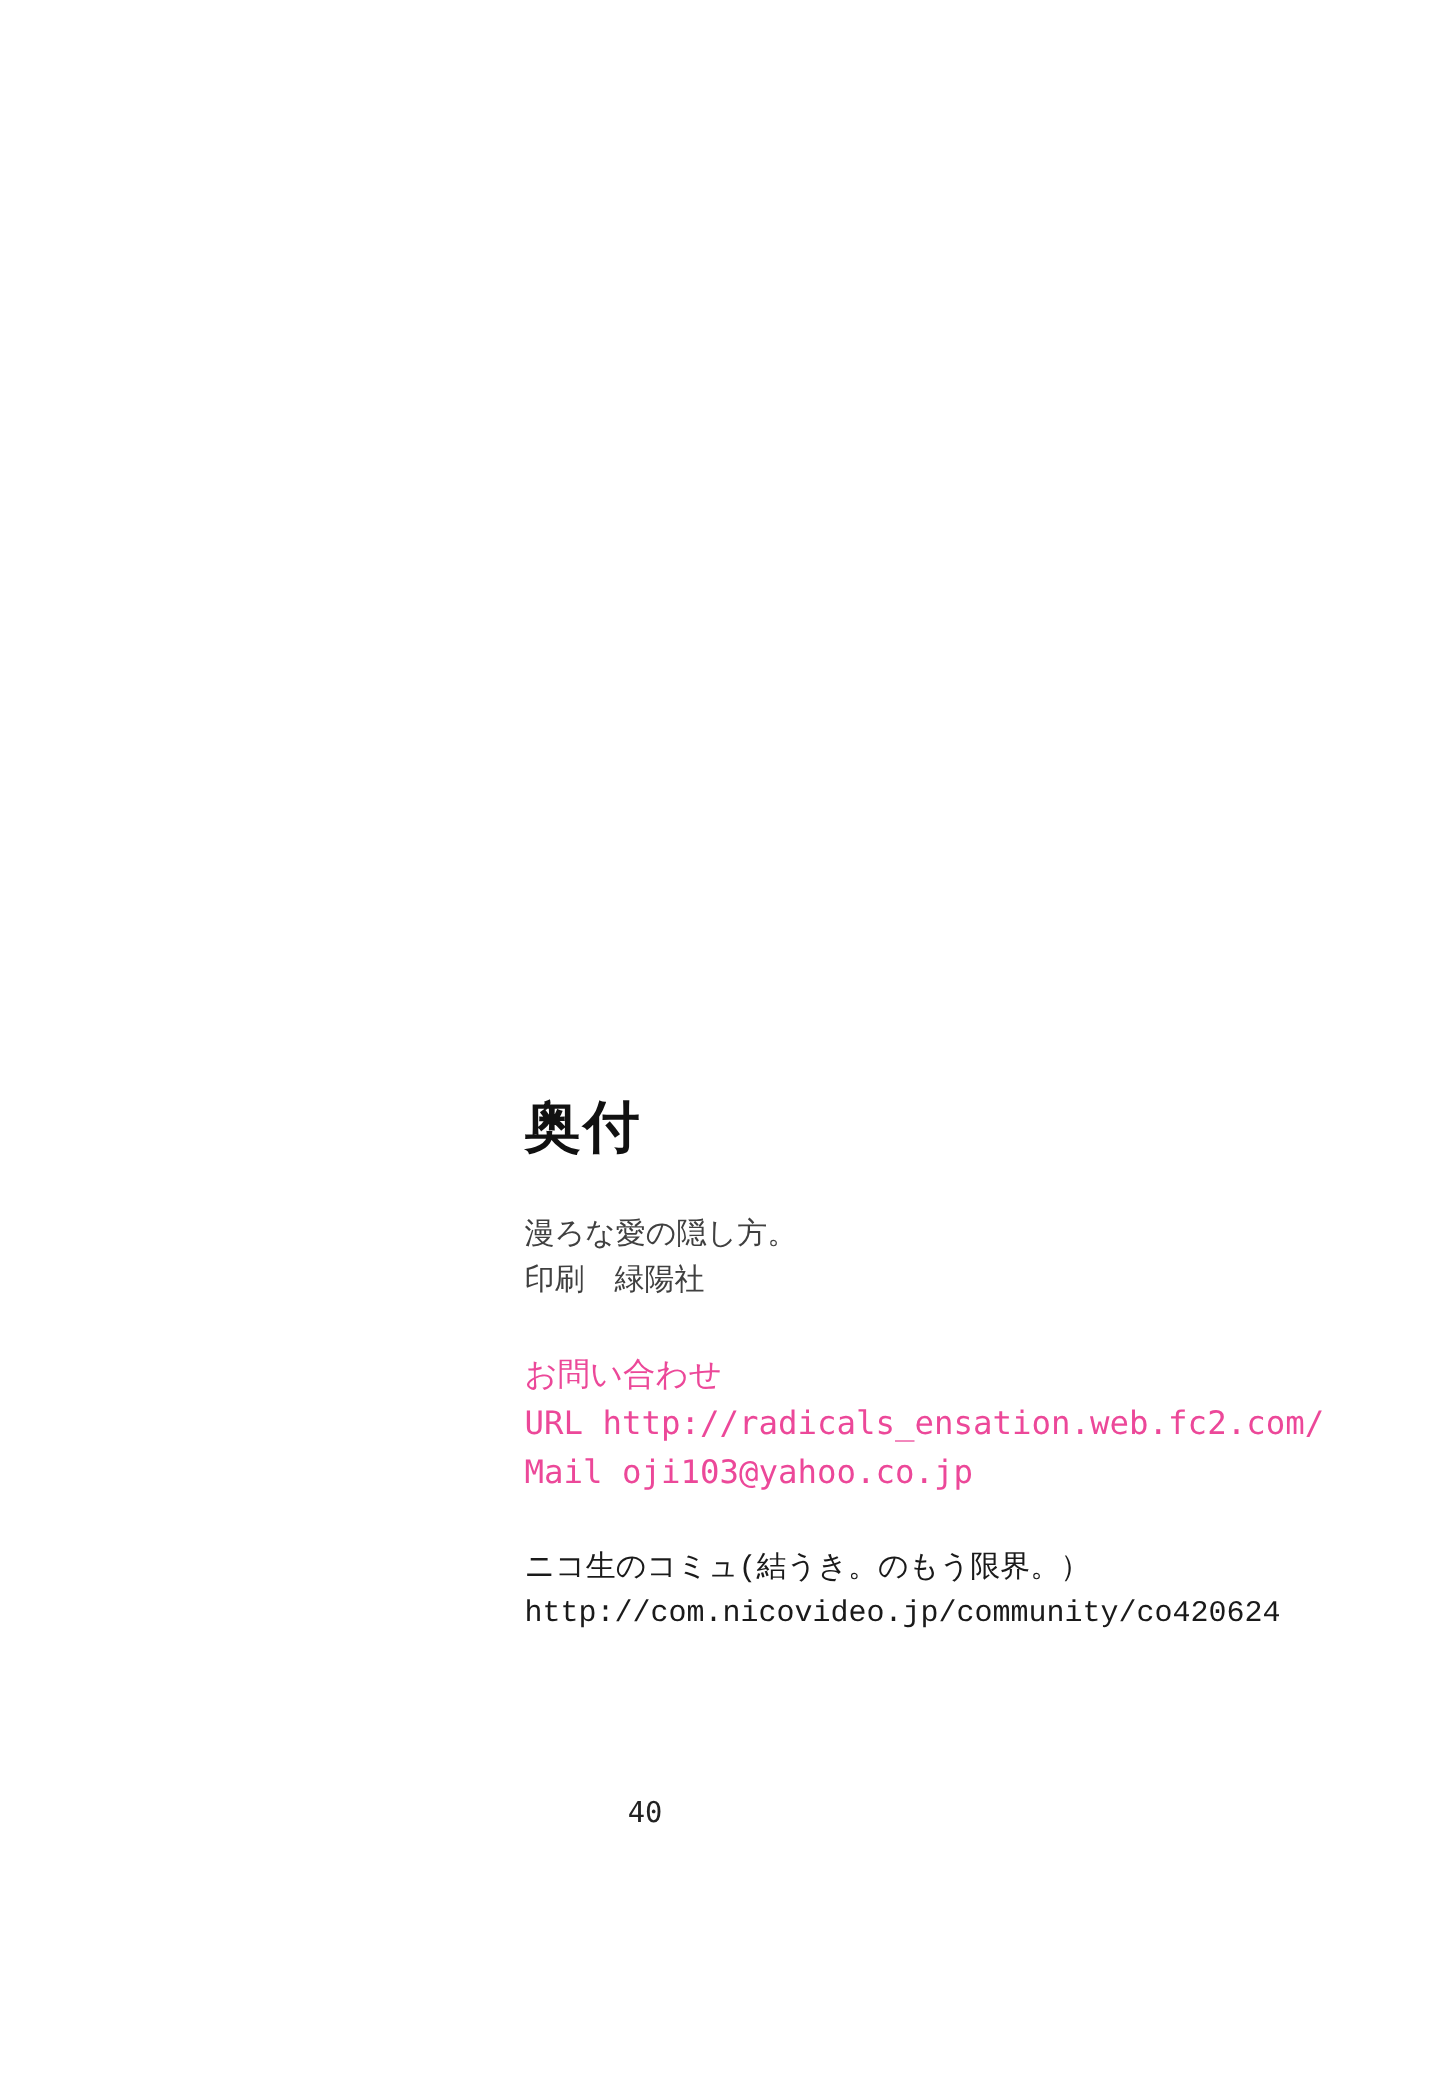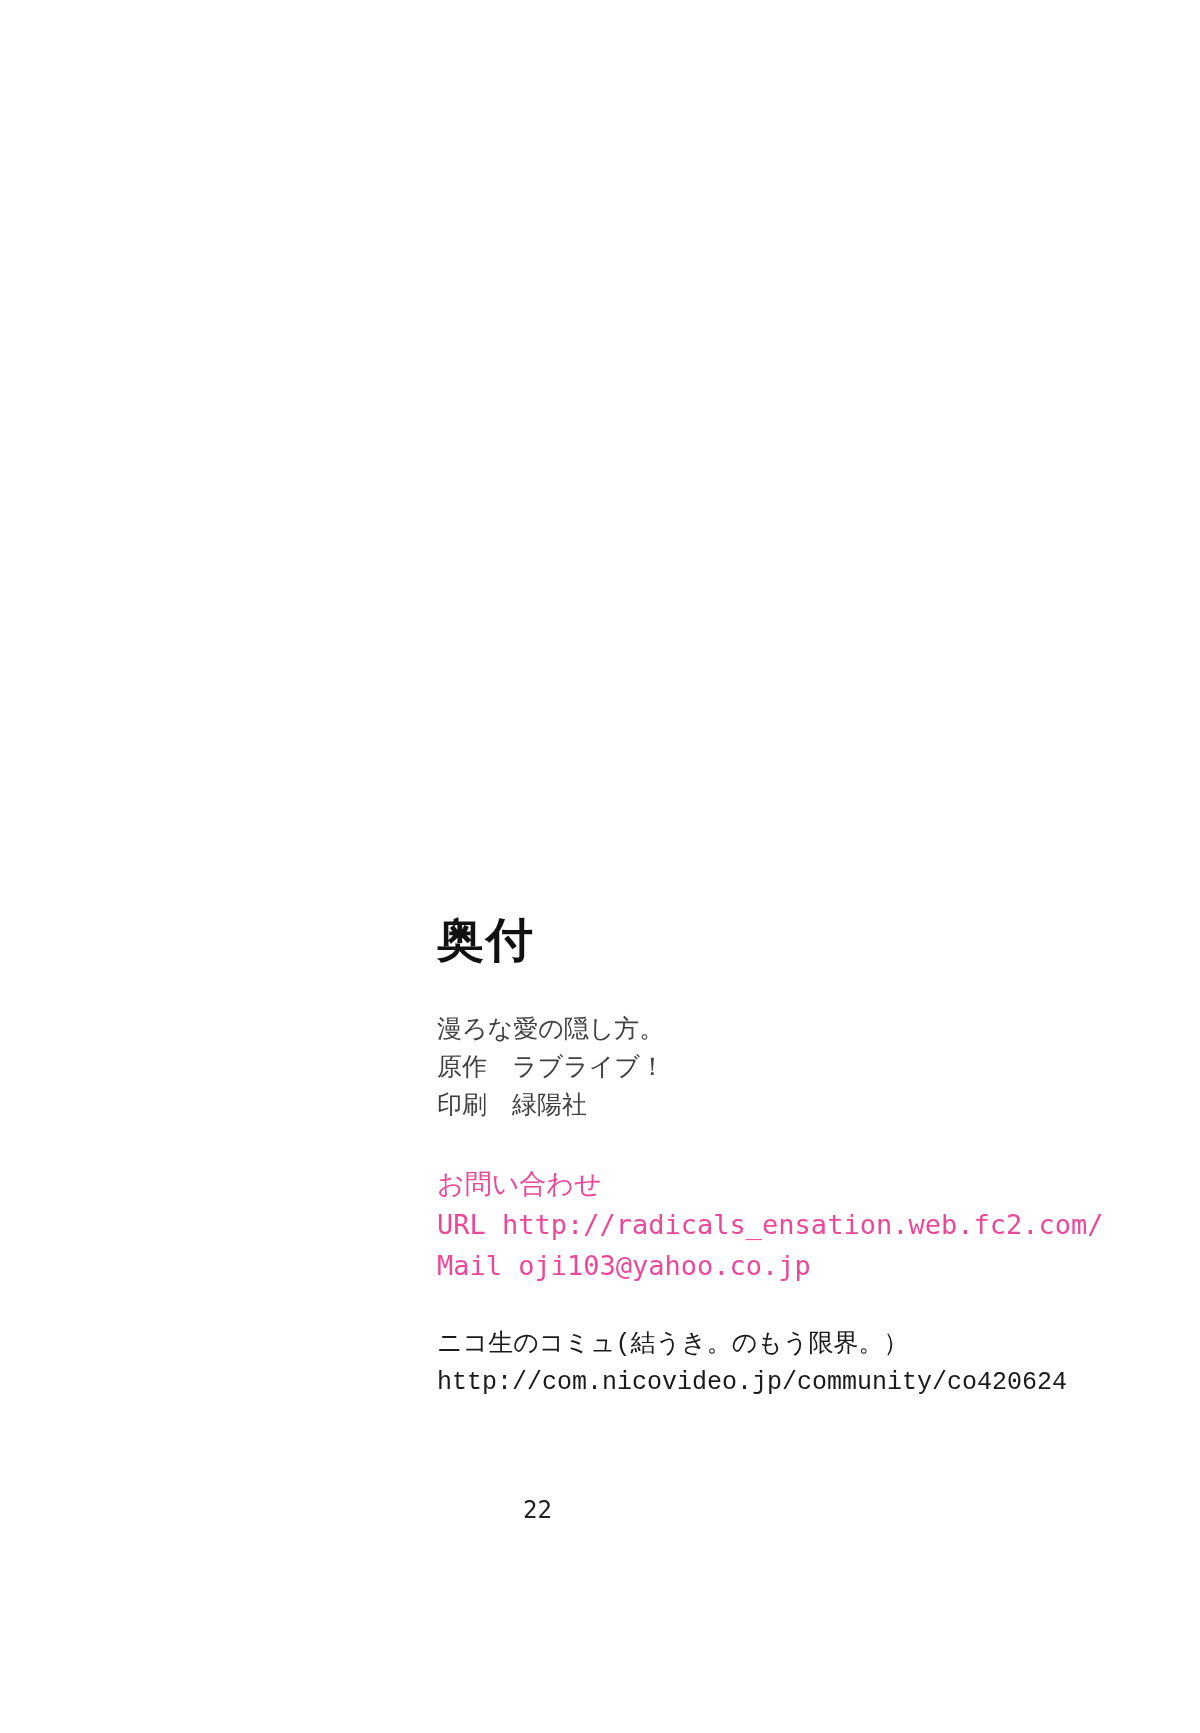--- a/index.html
+++ b/index.html
@@ -79,36 +79,35 @@
 <body>
 
 <div class="page">
 
   <div class="colophon">
 
     <h1 class="colophon-heading">奥付</h1>
 
     <div class="pub-block">
       <div class="line">漫ろな愛の隠し方。</div>
-      <div class="line">原作　ラブライブ！</div>
       <div class="line">印刷　緑陽社</div>
     </div>
 
     <div class="block-gap"></div>
 
     <div class="contact-block">
       <div class="line">お問い合わせ</div>
       <div class="line">URL http://radicals_ensation.web.fc2.com/</div>
       <div class="line">Mail oji103@yahoo.co.jp</div>
     </div>
 
     <div class="block-gap"></div>
 
     <div class="community-block">
       <div class="line">ニコ生のコミュ(結うき。のもう限界。）</div>
       <div class="line">http://com.nicovideo.jp/community/co420624</div>
     </div>
 
   </div>
 
-  <div class="page-number">22</div>
+  <div class="page-number">40</div>
 
 </div>
 
 </body></html>

